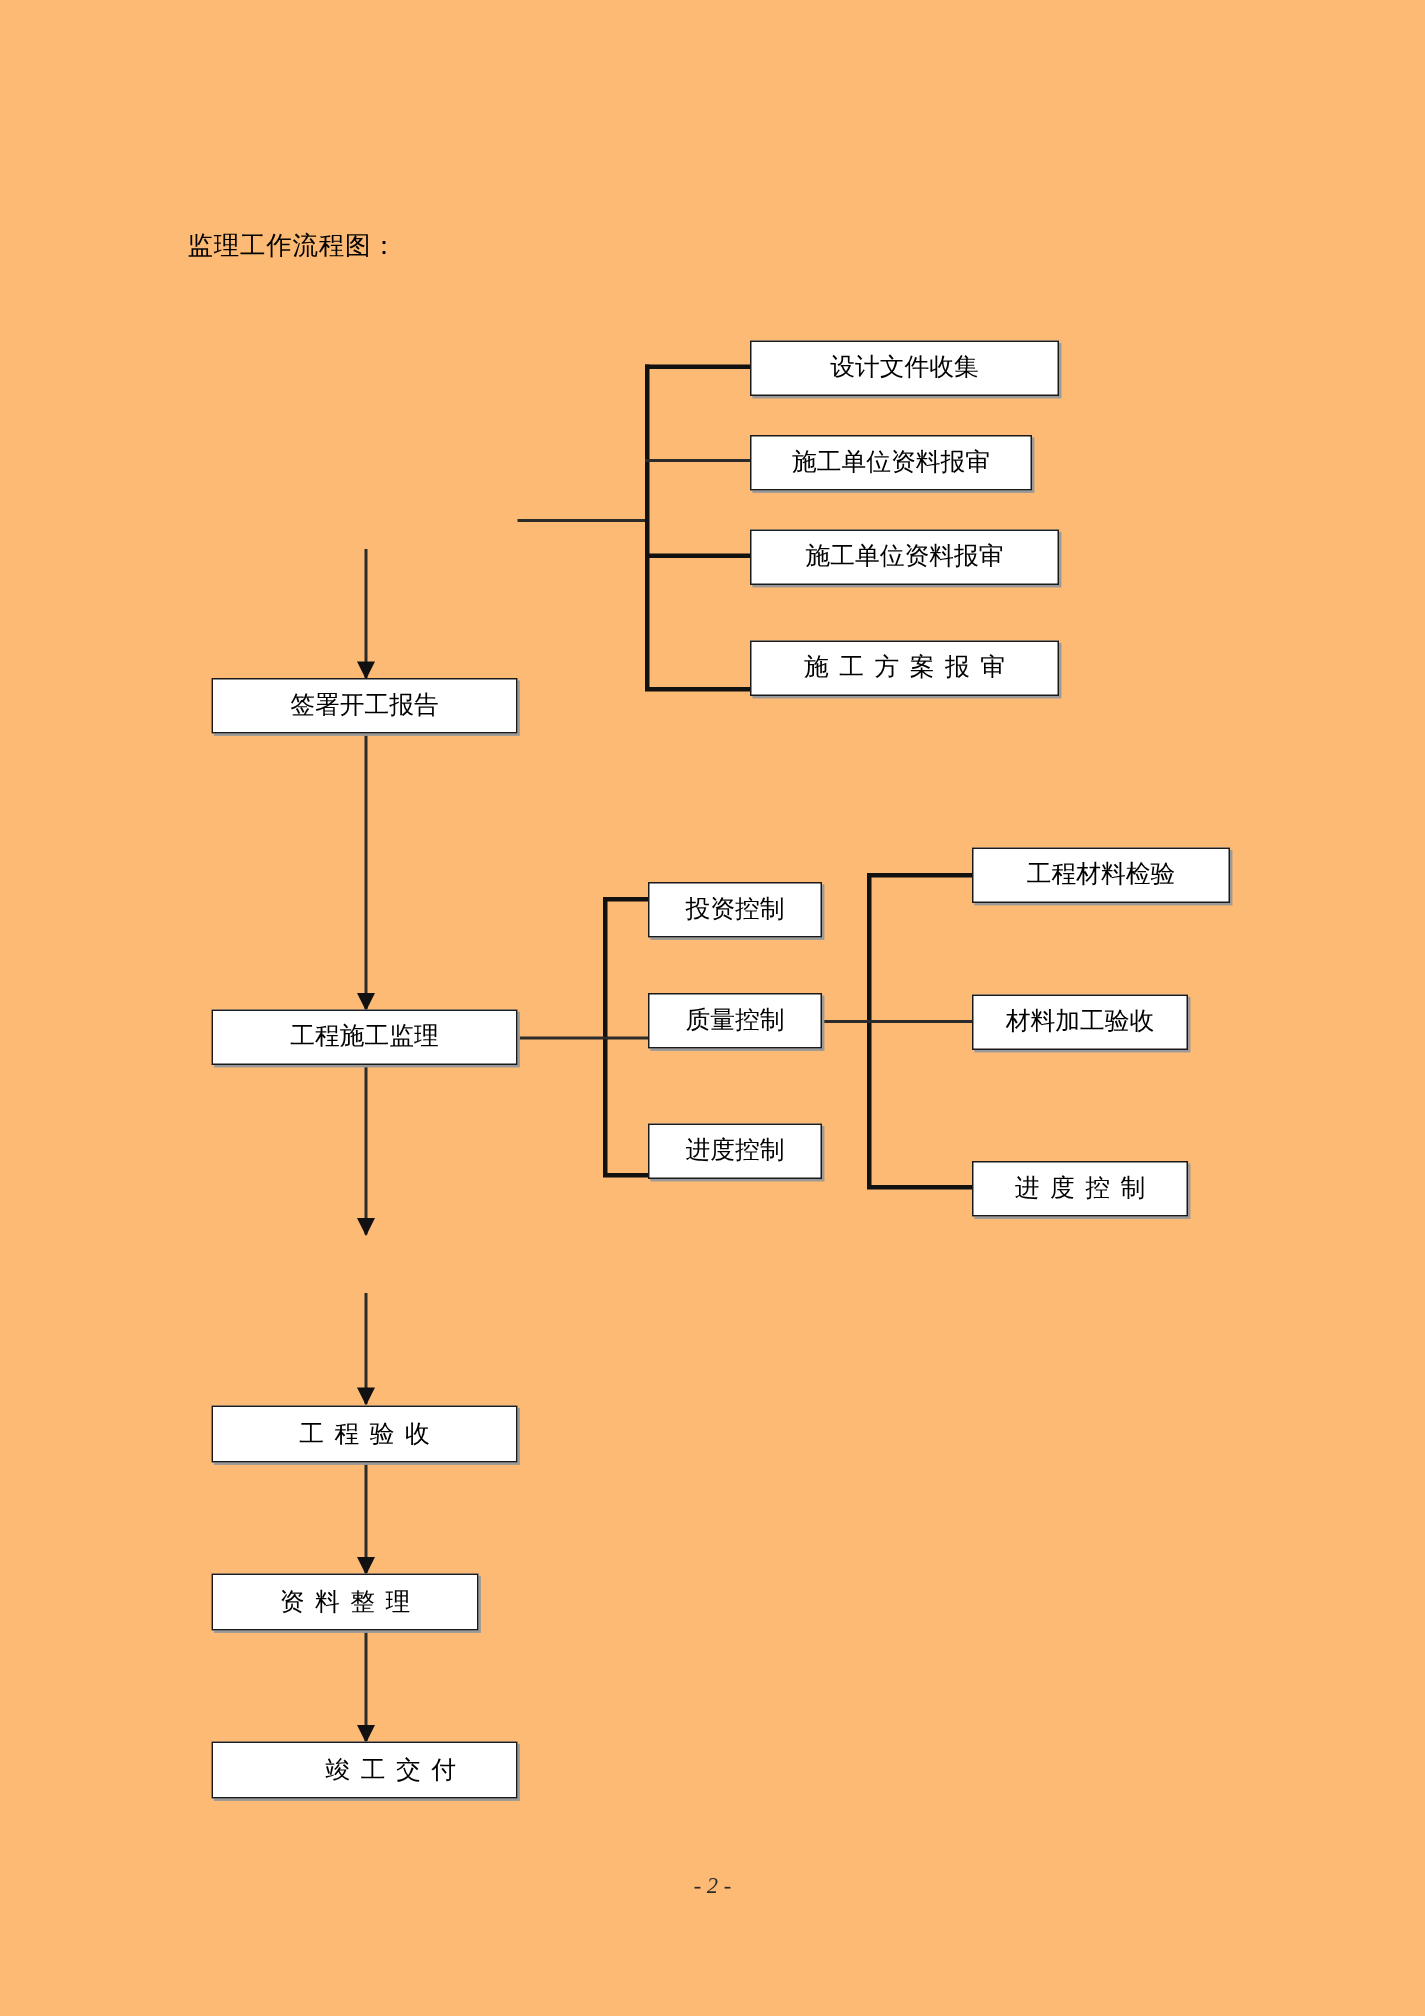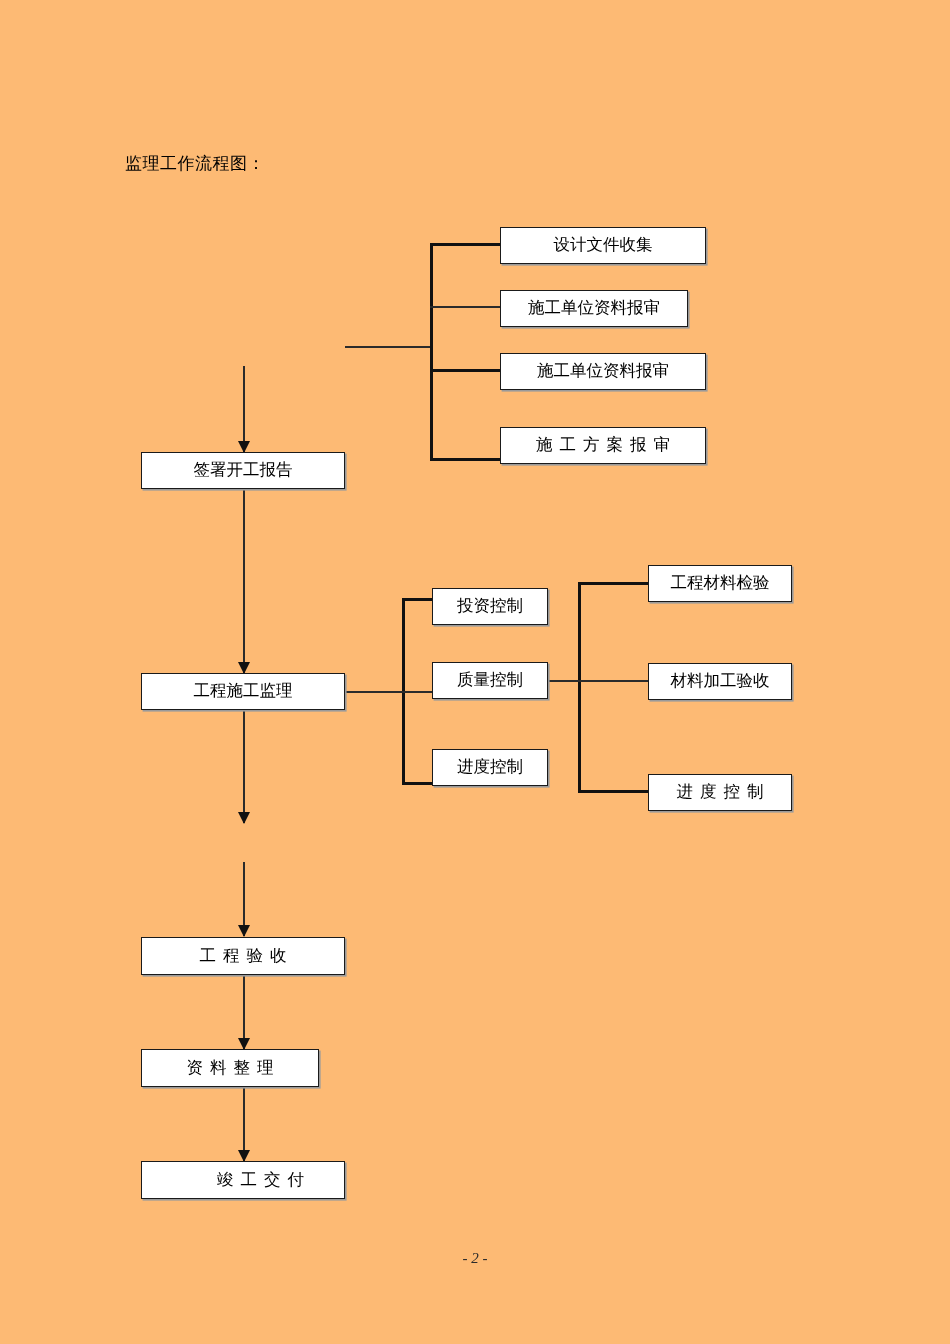--- a/index.html
+++ b/index.html
@@ -121,21 +121,21 @@
   <div class="node" style="left:432px; top:588px; width:116px; height:37px;">投资控制</div>
   <div class="node" style="left:432px; top:662px; width:116px; height:37px;">质量控制</div>
   <div class="node" style="left:432px; top:749px; width:116px; height:37px;">进度控制</div>
 
   <div class="ln h" style="left:548px; top:680px; width:35px;"></div>
   <div class="ln thick v" style="left:578px; top:582px; height:210px;"></div>
   <div class="ln thick h" style="left:578px; top:582px; width:72px;"></div>
   <div class="ln h" style="left:578px; top:680px; width:72px;"></div>
   <div class="ln thick h" style="left:578px; top:790px; width:72px;"></div>
 
-  <div class="node" style="left:648px; top:565px; width:144px; height:37px;">工程材料检验</div>
+  <div class="node" style="left:648px; top:565px; width:172px; height:37px;">工程材料检验</div>
   <div class="node" style="left:648px; top:663px; width:144px; height:37px;">材料加工验收</div>
   <div class="node spaced" style="left:648px; top:774px; width:144px; height:37px;">进度控制</div>
 
 
   <div class="arrow" style="left:243px; top:366px; height:86px;"></div>
 
   <div class="node" style="left:141px; top:452px; width:204px; height:37px;">签署开工报告</div>
 
   <div class="arrow" style="left:243px; top:489px; height:184px;"></div>
 

